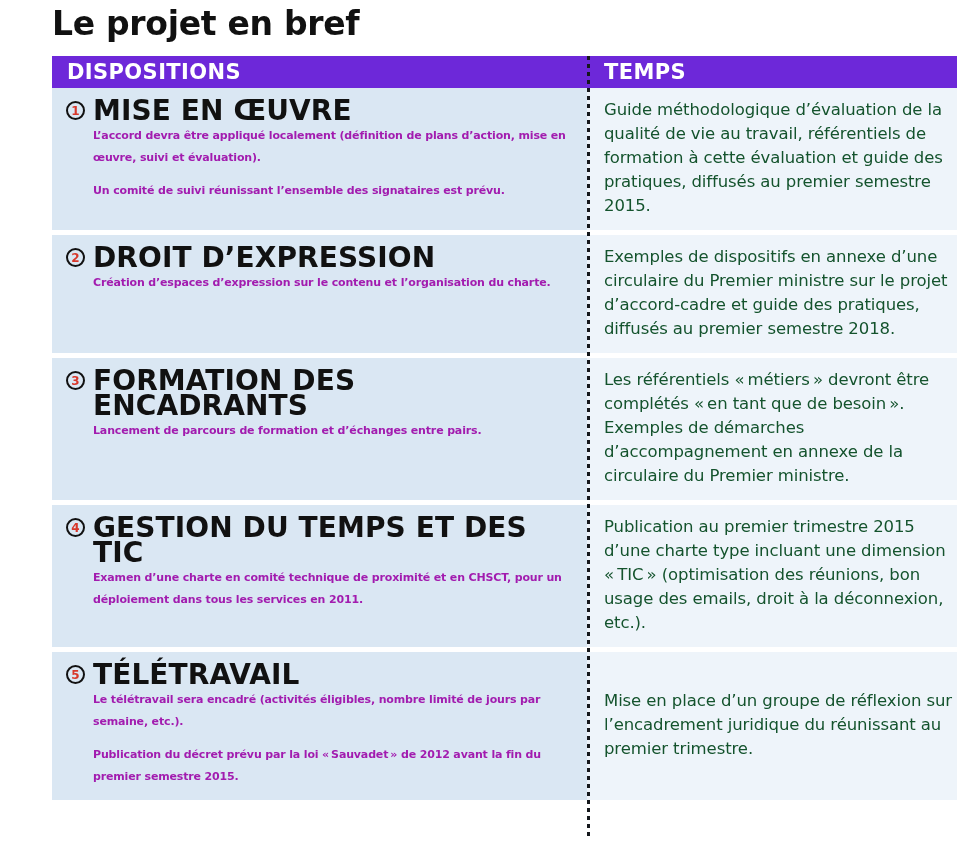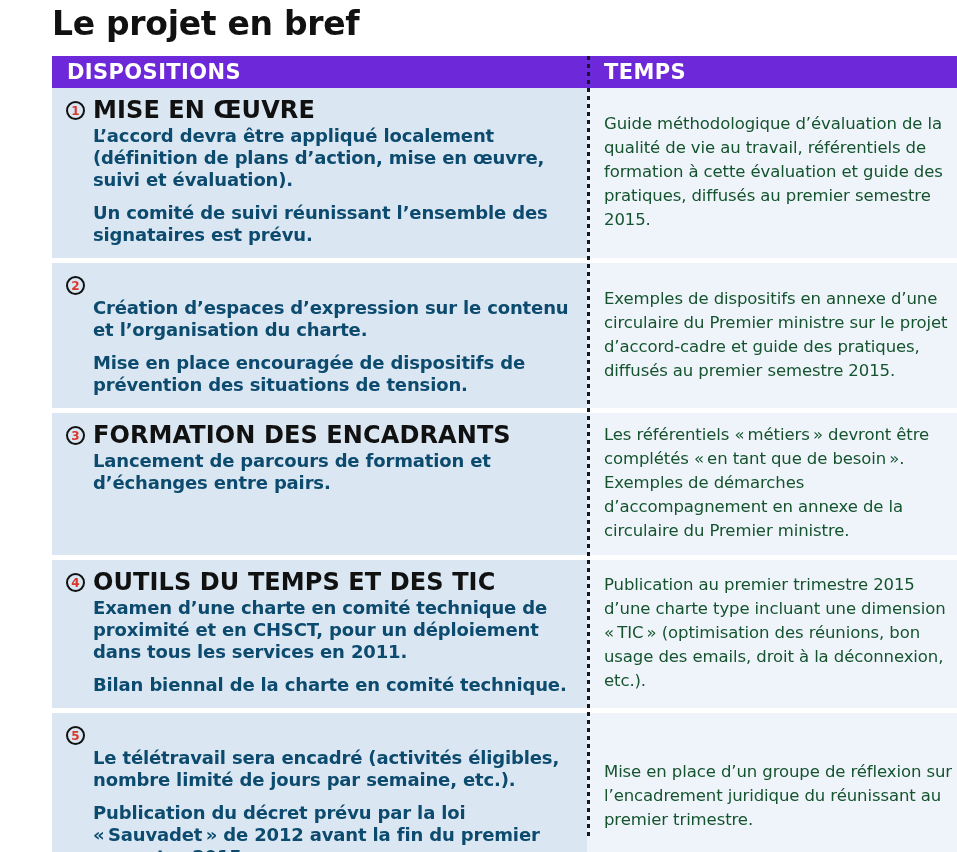--- a/index.html
+++ b/index.html
@@ -118,33 +118,33 @@
     font-weight: bold;
     font-size: 12px;
     line-height: 1;
     color: #d8372a;
     margin-top: 3px;
     margin-right: 8px;
   }
   .item-title {
     font-family: "DejaVu Sans", sans-serif;
     font-weight: bold;
-    font-size: 24px;
+    font-size: 28px;
     letter-spacing: 0.1px;
     color: #111111;
     line-height: 25px;
   }
 
   .para-wrap { padding-left: 27px; }
 
   .para {
     font-family: "DejaVu Sans", sans-serif;
     font-weight: bold;
-    font-size: 18px;
-    color: #0c4a6e;
+    font-size: 11px;
+    color: #a21caf;
     line-height: 22px;
     margin: 0 0 11px 0;
     letter-spacing: -0.15px;
   }
   .para:last-child { margin-bottom: 0; }
 
   .rtext {
     font-family: "DejaVu Sans", sans-serif;
     font-weight: normal;
     font-size: 16.5px;
@@ -204,28 +204,28 @@
         </div>
         <div class="cell right">
           <p class="rtext">Guide méthodologique d’évaluation de la qualité de vie au travail, référentiels de formation à cette évaluation et guide des pratiques, diffusés au premier semestre 2015.</p>
         </div>
       </div>
 
       <div class="row">
         <div class="cell left">
           <div class="item-head">
             <span class="badge">2</span>
+            <span class="item-title">DROIT D’EXPRESSION</span>
           </div>
           <div class="para-wrap">
             <p class="para">Création d’espaces d’expression sur le contenu et l’organisation du charte.</p>
-            <p class="para">Mise en place encouragée de dispositifs de prévention des situations de tension.</p>
-          </div>
-        </div>
-        <div class="cell right">
-          <p class="rtext">Exemples de dispositifs en annexe d’une circulaire du Premier ministre sur le projet d’accord-cadre et guide des pratiques, diffusés au premier semestre 2015.</p>
+          </div>
+        </div>
+        <div class="cell right">
+          <p class="rtext">Exemples de dispositifs en annexe d’une circulaire du Premier ministre sur le projet d’accord-cadre et guide des pratiques, diffusés au premier semestre 2018.</p>
         </div>
       </div>
 
       <div class="row">
         <div class="cell left">
           <div class="item-head">
             <span class="badge">3</span>
             <span class="item-title">FORMATION DES ENCADRANTS</span>
           </div>
           <div class="para-wrap">
@@ -234,36 +234,36 @@
         </div>
         <div class="cell right">
           <p class="rtext">Les référentiels « métiers » devront être complétés « en tant que de besoin ». Exemples de démarches d’accompagnement en annexe de la circulaire du Premier ministre.</p>
         </div>
       </div>
 
       <div class="row">
         <div class="cell left">
           <div class="item-head">
             <span class="badge">4</span>
-            <span class="item-title">OUTILS DU TEMPS ET DES TIC</span>
+            <span class="item-title">GESTION DU TEMPS ET DES TIC</span>
           </div>
           <div class="para-wrap">
             <p class="para">Examen d’une charte en comité technique de proximité et en CHSCT, pour un déploiement dans tous les services en 2011.</p>
-            <p class="para">Bilan biennal de la charte en comité technique.</p>
           </div>
         </div>
         <div class="cell right">
           <p class="rtext">Publication au premier trimestre 2015 d’une charte type incluant une dimension « TIC » (optimisation des réunions, bon usage des emails, droit à la déconnexion, etc.).</p>
         </div>
       </div>
 
       <div class="row">
         <div class="cell left">
           <div class="item-head">
             <span class="badge">5</span>
+            <span class="item-title">TÉLÉTRAVAIL</span>
           </div>
           <div class="para-wrap">
             <p class="para">Le télétravail sera encadré (activités éligibles, nombre limité de jours par semaine, etc.).</p>
             <p class="para">Publication du décret prévu par la loi « Sauvadet » de 2012 avant la fin du premier semestre 2015.</p>
           </div>
         </div>
         <div class="cell right">
           <p class="rtext">Mise en place d’un groupe de réflexion sur l’encadrement juridique du réunissant au premier trimestre.</p>
         </div>
       </div>

